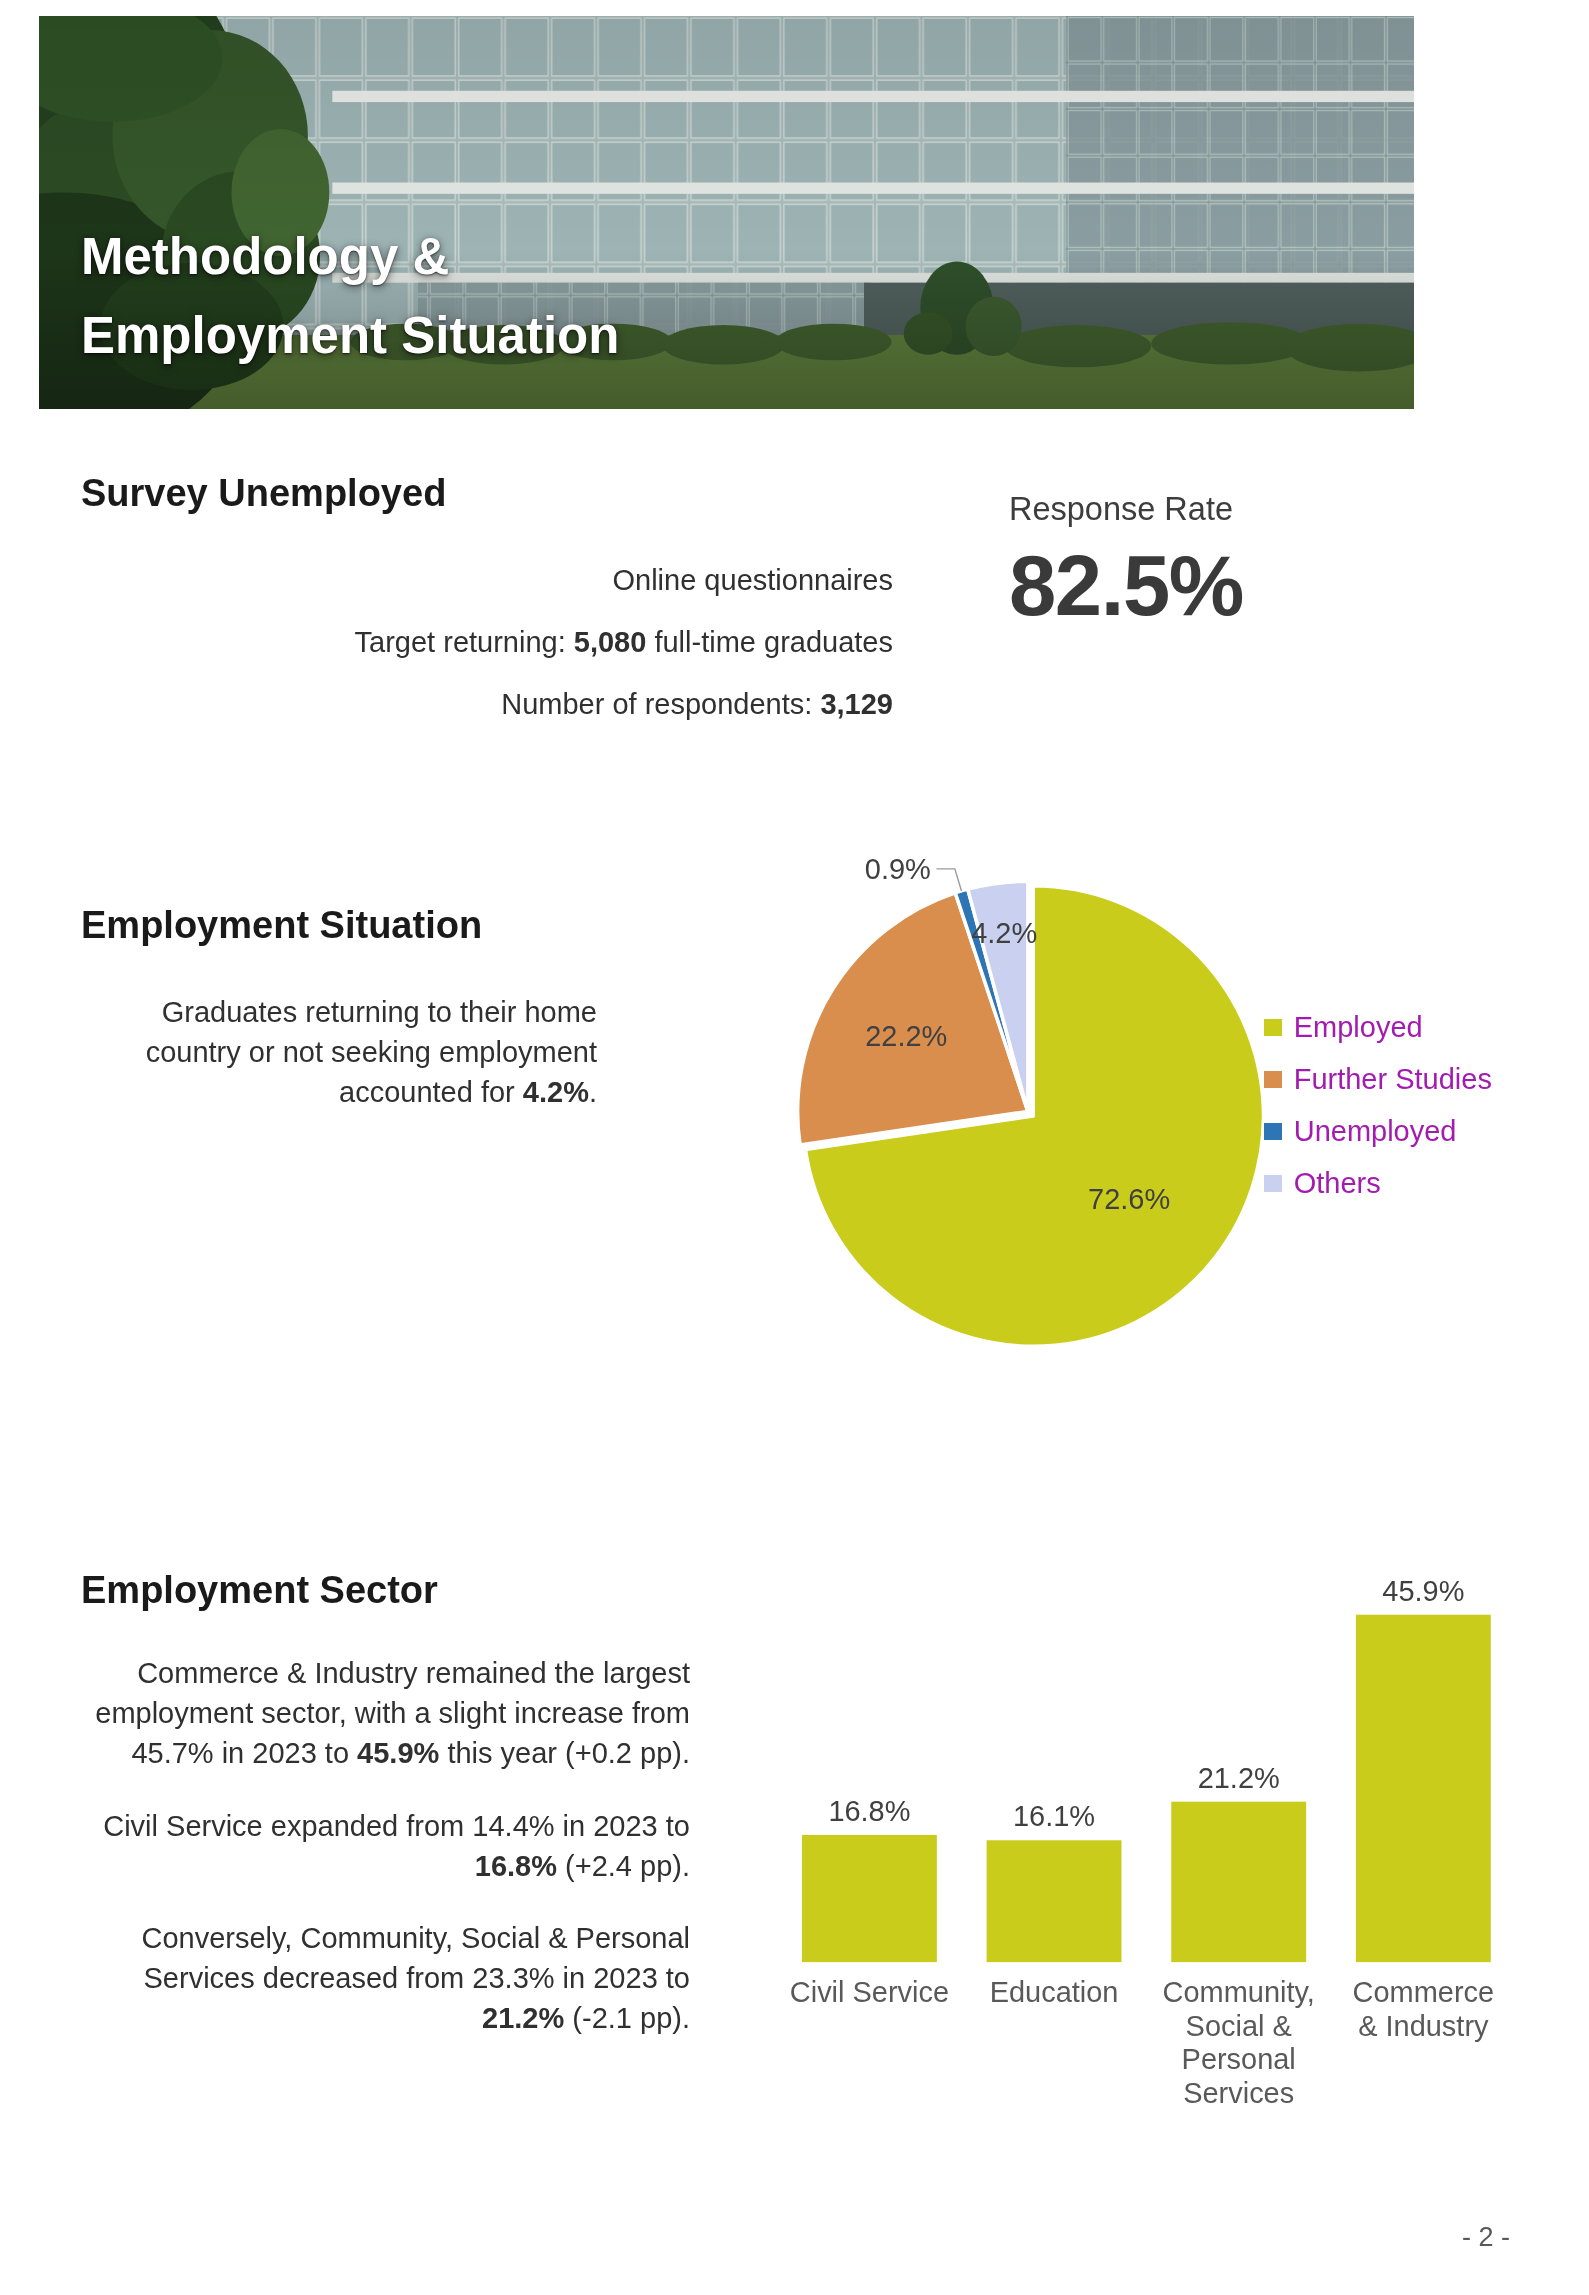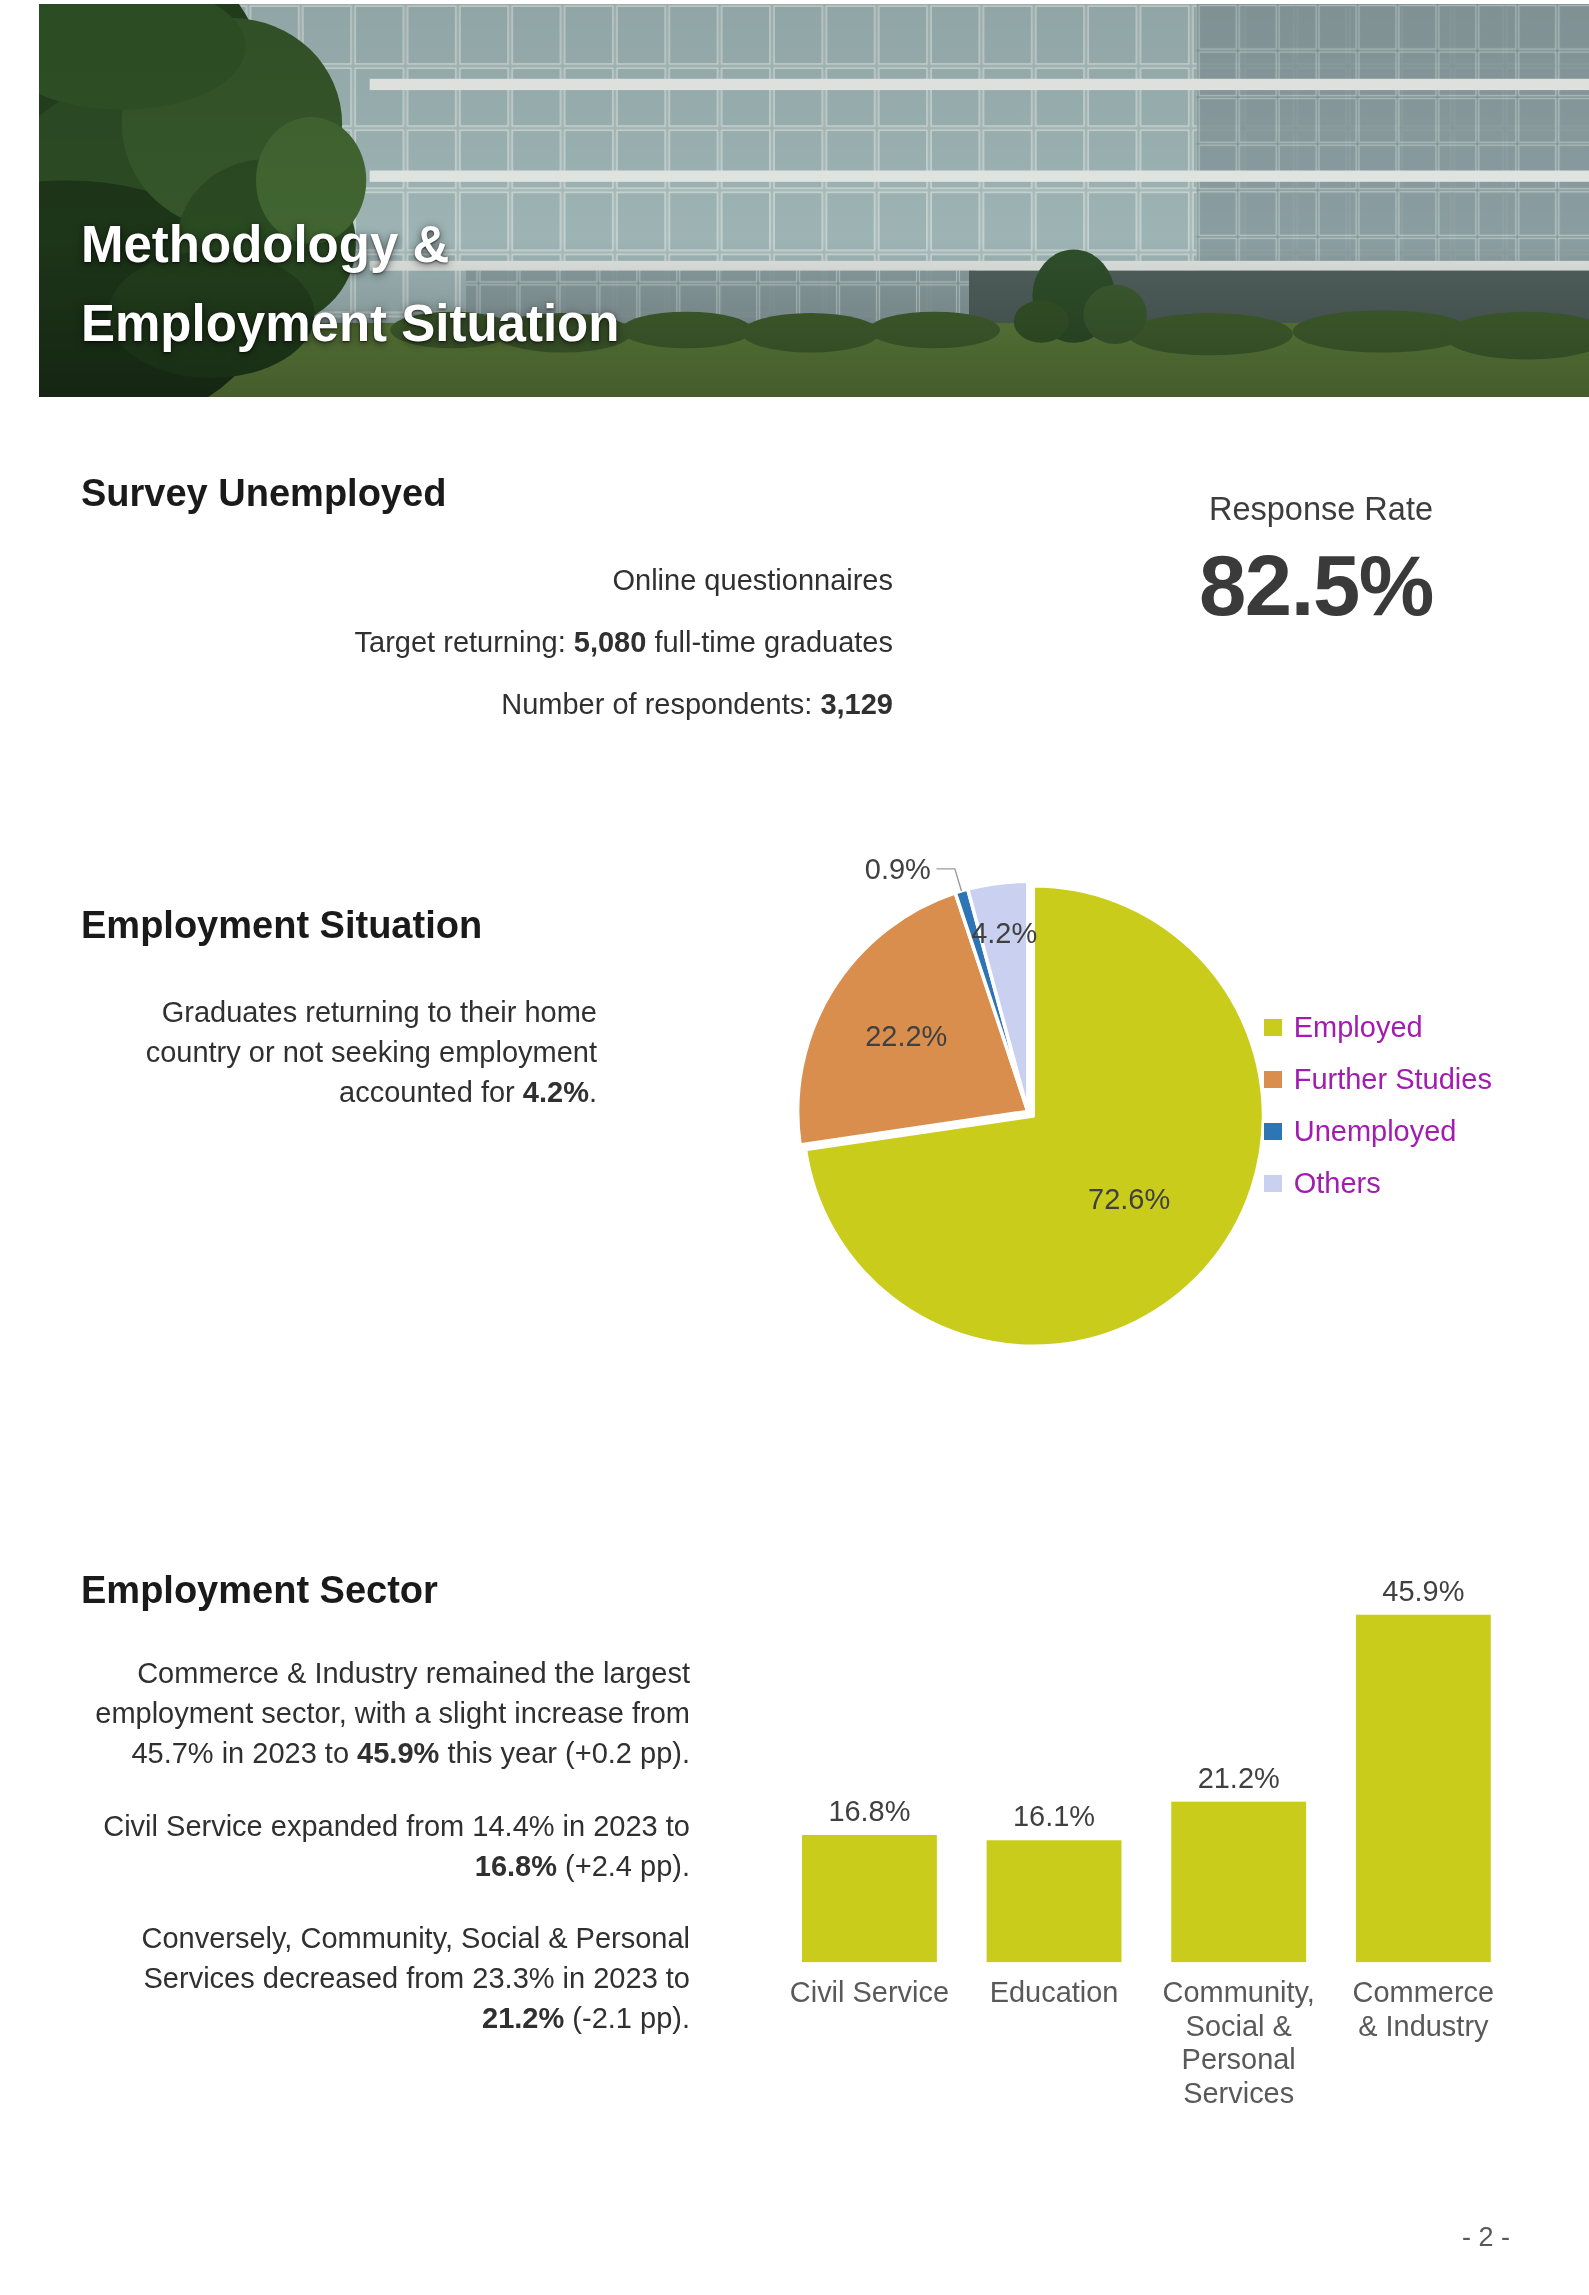--- a/index.html
+++ b/index.html
@@ -1,36 +1,36 @@
 <!DOCTYPE html>
 <html style="font-size:11.3px"><head>
 <meta charset="utf-8">
 <style>
   * { margin:0; padding:0; box-sizing:border-box; }
   html,body { background:#ffffff; }
   body { font-family:"Liberation Sans", sans-serif; }
   #page { position:relative; width:1589px; height:2295px; background:#ffffff; overflow:hidden; }
 
   
-  #header { position:absolute; left:0; top:4px; width:1589px; height:393px;padding-left:39px; }
+  #header { position:absolute; left:0; top:16px; width:1414px; height:393px;padding-left:39px; }
   #header svg { display:block; width:100%; height:100%; }
   #header-title { position:absolute; left:81px; top:201px; color:#ffffff; font-weight:bold;
                   font-size:51px; line-height:79px;
                   text-shadow:0 2.1px 8.5px rgba(0,0,0,0.55), 0 0.7px 2.1px rgba(0,0,0,0.6); }
 
   .section-heading { font-size:38px; font-weight:bold; color:#1a1a1a; }
   .body-text { font-size:29px; color:#303030; line-height:40px;text-align:right; }
   .b { font-weight:bold; }
 
   
   #survey { position:absolute; left:81px; top:472px; width:812px; }
   #survey .section-heading { margin-bottom:45px; }
   #survey .survey-line { margin-bottom:22px; }
 
-  #response { position:absolute; left:1009px; top:491px; width:424px; text-align:right; }
+  #response { position:absolute; left:1009px; top:491px; width:424px; text-align:left; }
   #response .label { font-size:32.5px; color:#3d3d3d; }
   #response .value { font-size:85px; font-weight:bold; color:#3a3a3a; margin-top:8.5px; letter-spacing:-1.4px; }
 
   
   #emp-situation { position:absolute; left:81px; top:904px; width:516px; }
   #emp-situation .section-heading { margin-bottom:45px; }
   #emp-situation p { margin-bottom:31px; }
 
   #pie-wrap { position:absolute; left:763px; top:855px; width:777px; height:551px; }
   #pie-legend { position:absolute; left:1264px; top:1012px; display:flex; flex-direction:column; gap:21px; }

